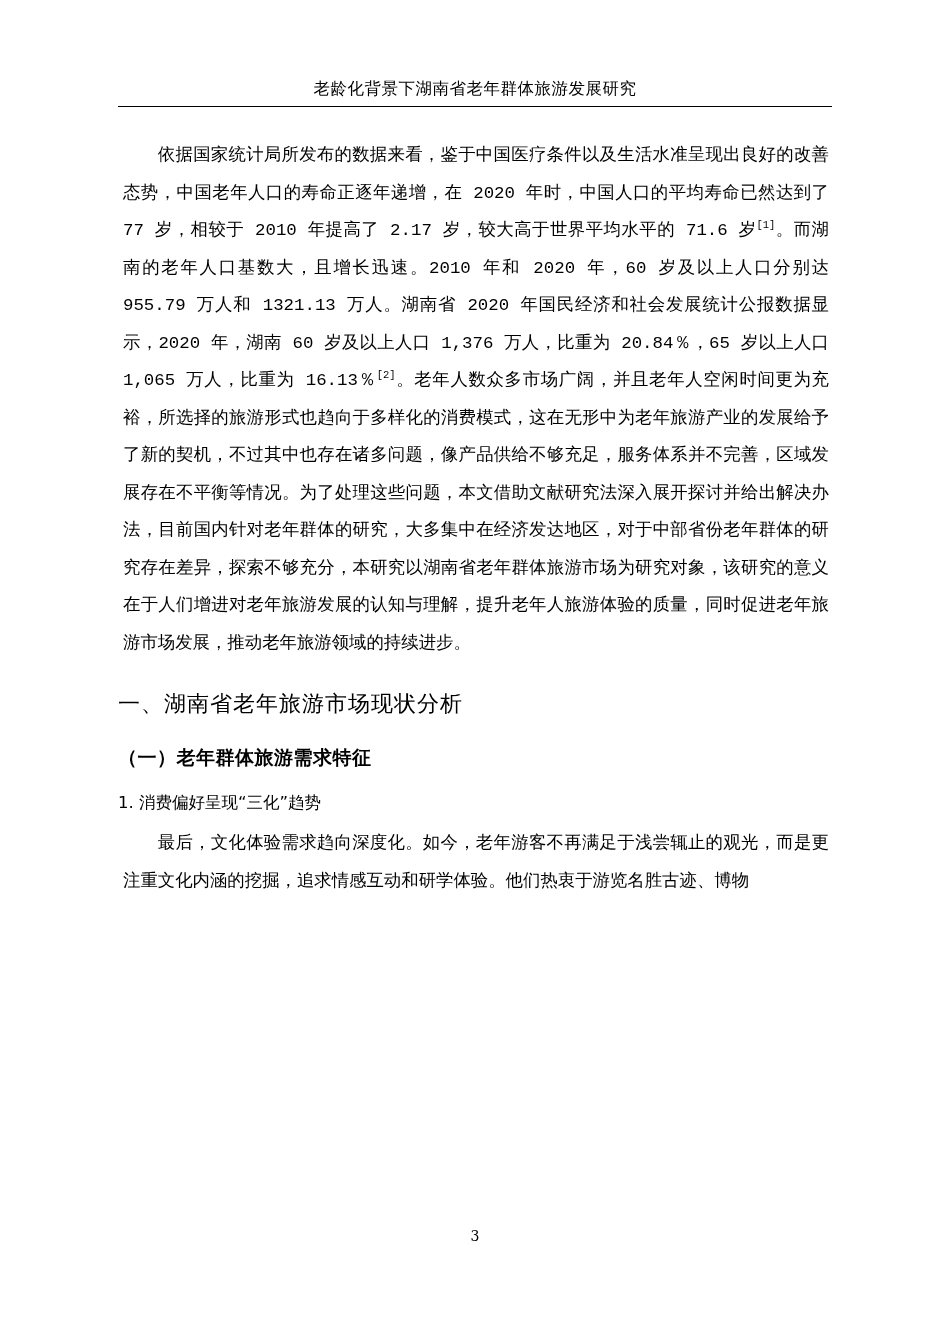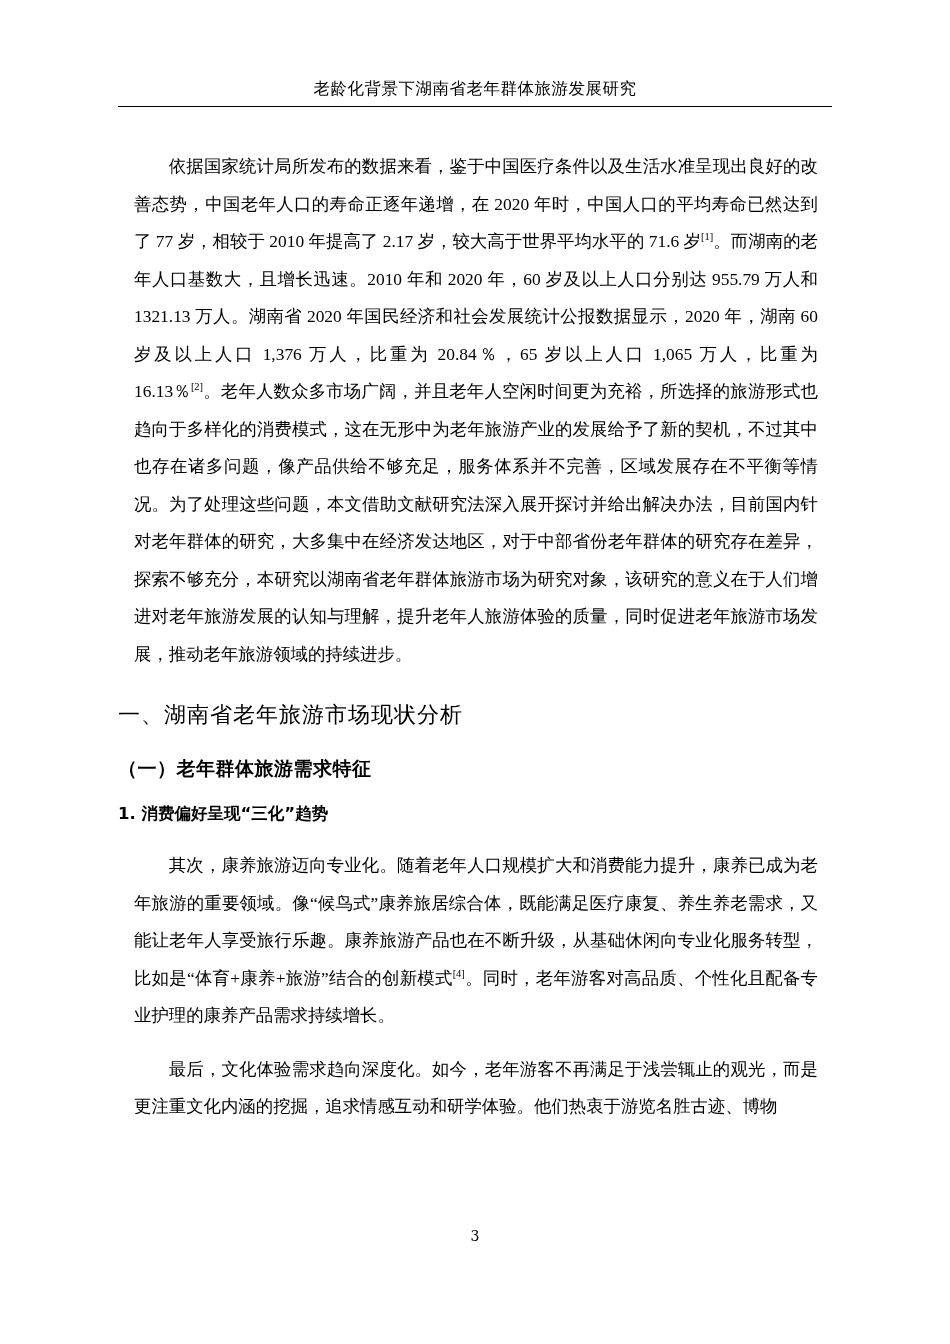--- a/index.html
+++ b/index.html
@@ -36,27 +36,27 @@
     border-bottom: 1.2px solid #000;
     line-height: 1.3;
   }
   .content {
     position: absolute;
     left: 118px;
     top: 132px;
     width: 716px;
   }
   p.body-par {
-    margin: 16px;
+    margin: 5px;
     font-size: 17.4px;
     line-height: 37.5px;
     text-align: justify;
     text-justify: inter-ideograph;
     text-indent: 2em;
-    font-family: Liberation Serif, serif;
+    font-family: Liberation Mono, monospace;
   }
   sup {
     font-size: 10.5px;
     vertical-align: super;
     line-height: 0;
   }
   h1.h-major {
     font-size: 22px;
     font-family: "DejaVu Sans", "Liberation Sans", sans-serif;
     font-weight: normal;
@@ -68,21 +68,21 @@
     font-size: 19px;
     font-family: "DejaVu Sans", "Liberation Sans", sans-serif;
     font-weight: bold;
     margin: 14px 0 4px 0;
     line-height: 38px;
     letter-spacing: 0.5px;
   }
   h3.h-minor {
     font-size: 16.5px;
     font-family: "DejaVu Sans", "Liberation Sans", sans-serif;
-    font-weight: bold;
+    font-weight: normal;
     margin: 10px 0 2px 0;
     line-height: 34px;
   }
   .page-number {
     position: absolute;
     left: 0;
     top: 1228px;
     width: 950px;
     text-align: center;
     font-size: 14px;
@@ -102,21 +102,20 @@
 
     <p class="body-par"><span>依据国家统计局所发布的数据来看，鉴于中国医疗条件以及生活水准呈现出良好的改善态势，中国老年人口的寿命正逐年递增，在 2020 年时，中国人口的平均寿命已然达到了 77 岁，相较于 2010 年提高了 2.17 岁，较大高于世界平均水平的 71.6 岁</span><sup>[1]</sup><span>。而湖南的老年人口基数大，且增长迅速。2010 年和 2020 年，60 岁及以上人口分别达 955.79 万人和 1321.13 万人。湖南省 2020 年国民经济和社会发展统计公报数据显示，2020 年，湖南 60 岁及以上人口 1,376 万人，比重为 20.84％，65 岁以上人口 1,065 万人，比重为 16.13％</span><sup>[2]</sup><span>。老年人数众多市场广阔，并且老年人空闲时间更为充裕，所选择的旅游形式也趋向于多样化的消费模式，这在无形中为老年旅游产业的发展给予了新的契机，不过其中也存在诸多问题，像产品供给不够充足，服务体系并不完善，区域发展存在不平衡等情况。为了处理这些问题，本文借助文献研究法深入展开探讨并给出解决办法，目前国内针对老年群体的研究，大多集中在经济发达地区，对于中部省份老年群体的研究存在差异，探索不够充分，本研究以湖南省老年群体旅游市场为研究对象，该研究的意义在于人们增进对老年旅游发展的认知与理解，提升老年人旅游体验的质量，同时促进老年旅游市场发展，推动老年旅游领域的持续进步。</span></p>
 
     <h1 class="h-major">一、湖南省老年旅游市场现状分析</h1>
 
     <h2 class="h-sub">（一）老年群体旅游需求特征</h2>
 
     <h3 class="h-minor">1. 消费偏好呈现“三化”趋势</h3>
 
 
-    <p class="body-par"><span>其次，康养旅游迈向专业化。随着老年人口规模扩大和消费能力提升，康养已成为老年旅游的重要领域。像“候鸟式”康养旅居综合体，既能满足医疗康复、养生养老需求，又能让老年人享受旅行乐趣。康养旅游产品也在不断升级，从基础休闲向专业化服务转型，比如是“体育+康养+旅游”结合的创新模式</span><sup>[4]</sup><span>。同时，老年游客对高品质、个性化且配备专业护理的康养产品需求持续增长。</span></p>
 
     <p class="body-par"><span>最后，文化体验需求趋向深度化。如今，老年游客不再满足于浅尝辄止的观光，而是更注重文化内涵的挖掘，追求情感互动和研学体验。他们热衷于游览名胜古迹、博物</span></p>
 
   </div>
 
   <div class="page-number">3</div>
 
 </div>
 
 </body></html>

